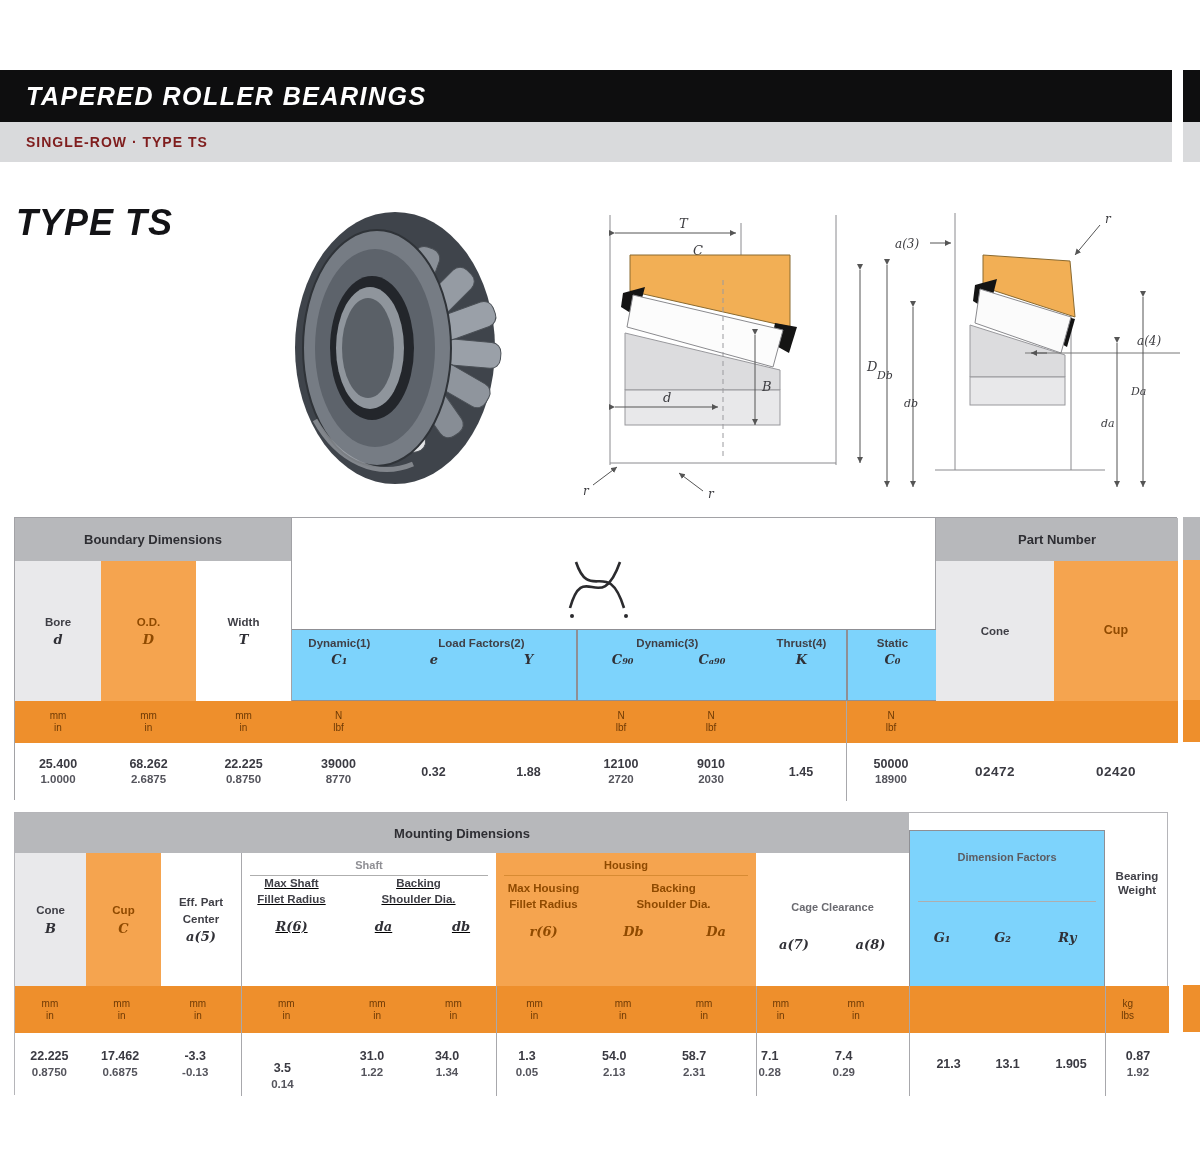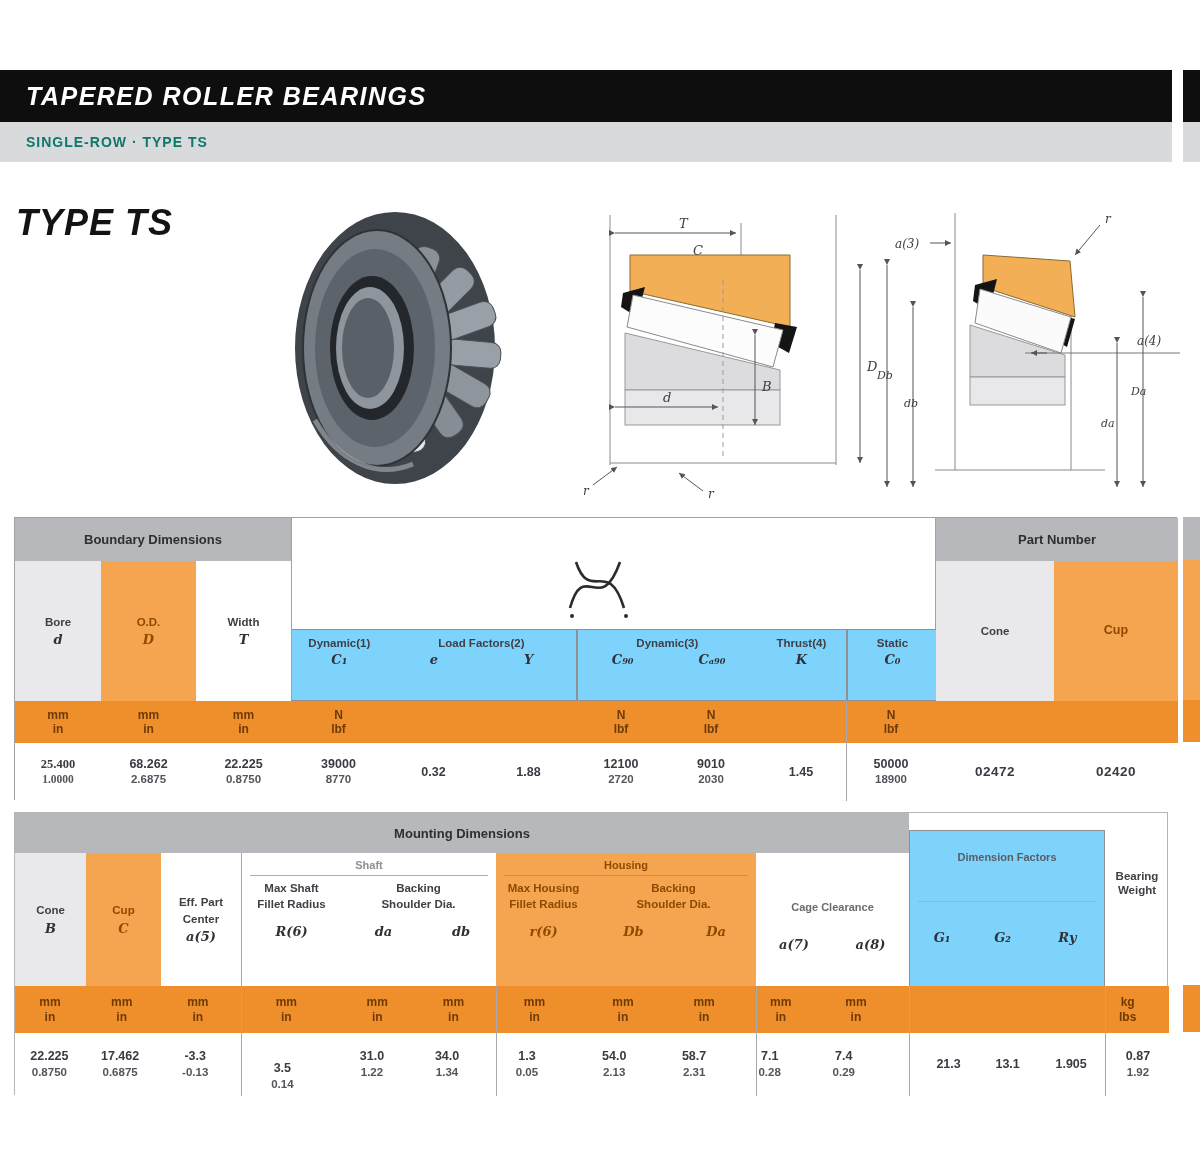--- a/index.html
+++ b/index.html
@@ -3,21 +3,21 @@
 <meta charset="utf-8">
 <style>
   html,body{margin:0;padding:0;background:#fff;}
   .page{position:relative;width:1200px;height:1165px;background:#ffffff;overflow:hidden;
         font-family:"Liberation Sans",sans-serif;}
   .abs{position:absolute;box-sizing:border-box;}
 
   
   .bar-black{background:#0e0e0f;color:#fff;display:flex;align-items:center;padding-left:26px;
              font-weight:bold;font-style:italic;font-size:25px;letter-spacing:1.5px;}
-  .bar-gray{background:#d9dadc;color:#0f766e;display:flex;align-items:center;padding-left:26px;
+  .bar-gray{background:#d9dadc;color:#7f1d1d;display:flex;align-items:center;padding-left:26px;
             font-weight:bold;font-size:14px;letter-spacing:1px;}
   .sliver{background:#0e0e0f;}
 
   .type-title{font-weight:bold;font-style:italic;font-size:36px;color:#131316;letter-spacing:1px;}
 
   
   .tbl{background:#fff;border:1px solid #a2a2a6;}
   .gcap{background:#b7b8bb;display:flex;align-items:center;justify-content:center;
         font-size:13px;font-weight:bold;color:#2e2e33;}
   .colcell{display:flex;flex-direction:column;align-items:center;justify-content:center;gap:3px;}
@@ -25,21 +25,21 @@
   .csym{font-family:"DejaVu Serif",serif;font-style:italic;font-weight:bold;font-size:13px;color:#303036;}
   .orangecol{background:#f5a44f;}
   .orangecol .clab,.orangecol .csym{color:#8f4a00;}
   .graycol{background:#e9e9eb;}
   .gbox{border:1px solid #8f8f94;background:#7dd3fc;display:flex;flex-direction:column;}
   .gbox .labrow{display:flex;margin-top:6px;}
   .gbox .symrow{display:flex;margin-top:2px;}
   .unitrow{background:#ee8f2c;display:flex;}
   .ucell{display:flex;align-items:center;justify-content:center;}
   .u2{display:flex;flex-direction:column;align-items:center;line-height:1.2;
-      font-size:12px;font-weight:bold;color:#6e3a05;}
+      font-size:10px;font-weight:normal;color:#6e3a05;}
   .datarow{display:flex;background:#fff;}
   .dcell{display:flex;align-items:center;justify-content:center;}
   .v2{display:flex;flex-direction:column;align-items:center;line-height:1.3;}
   .vm{font-size:12.5px;font-weight:bold;color:#3a3a42;}
   .vi{font-size:11.5px;font-weight:bold;color:#54545c;}
   .v1{font-size:12.5px;font-weight:bold;color:#3a3a42;}
   .pn{font-size:13.5px;font-weight:bold;color:#3a3a42;letter-spacing:.5px;}
   .vline{position:absolute;width:1px;background:#a8a8ac;}
   .divline{border-top:1px solid #aeaeae;margin:4px 8px 0 8px;}
   .grouplab{font-size:11px;font-weight:bold;color:#8f8f94;text-align:center;}
@@ -277,21 +277,21 @@
           <div class="u2">
             <span>N</span>
             <span>lbf</span>
           </div>
         </div>
       <div class="ucell" style="width:118px;"></div>
       <div class="ucell" style="width:124px;"></div>
     </div>
 
     <div class="abs datarow" style="left:0;top:225px;width:1163px;height:57px;">
-      <div class="dcell" style="width:86px;font-family:Liberation Serif, serif;">
+      <div class="dcell" style="width:86px;">
           <div class="v2">
             <span class="vm">25.400</span>
             <span class="vi">1.0000</span>
           </div>
         </div>
       <div class="dcell" style="width:95px;">
           <div class="v2">
             <span class="vm">68.262</span>
             <span class="vi">2.6875</span>
           </div>
@@ -368,21 +368,21 @@
       <div class="colcell" style="width:80px;">
         <div class="clab">Eff. Part</div>
         <div class="clab">Center</div>
         <div class="csym">a(5)</div>
       </div>
     </div>
 
     <div class="abs" style="left:226px;top:40px;width:255px;height:133px;border-left:1px solid #a8a8ac;">
       <div class="grouplab" style="margin-top:6px;">Shaft</div>
       <div class="divline"></div>
-      <div style="display:flex;margin-top:5px;">
+      <div style="display:flex;text-decoration:underline;">
         <div class="colcell" style="width:100px;gap:2px;">
           <div class="clab">Max Shaft</div>
           <div class="clab">Fillet Radius</div>
           <div class="csym" style="margin-top:10px;">R(6)</div>
         </div>
         <div style="width:155px;display:flex;flex-direction:column;align-items:center;gap:2px;">
           <div class="clab">Backing</div>
           <div class="clab">Shoulder Dia.</div>
           <div style="display:flex;margin-top:10px;width:100%;">
             <div class="csym" style="width:85px;text-align:center;">da</div>

